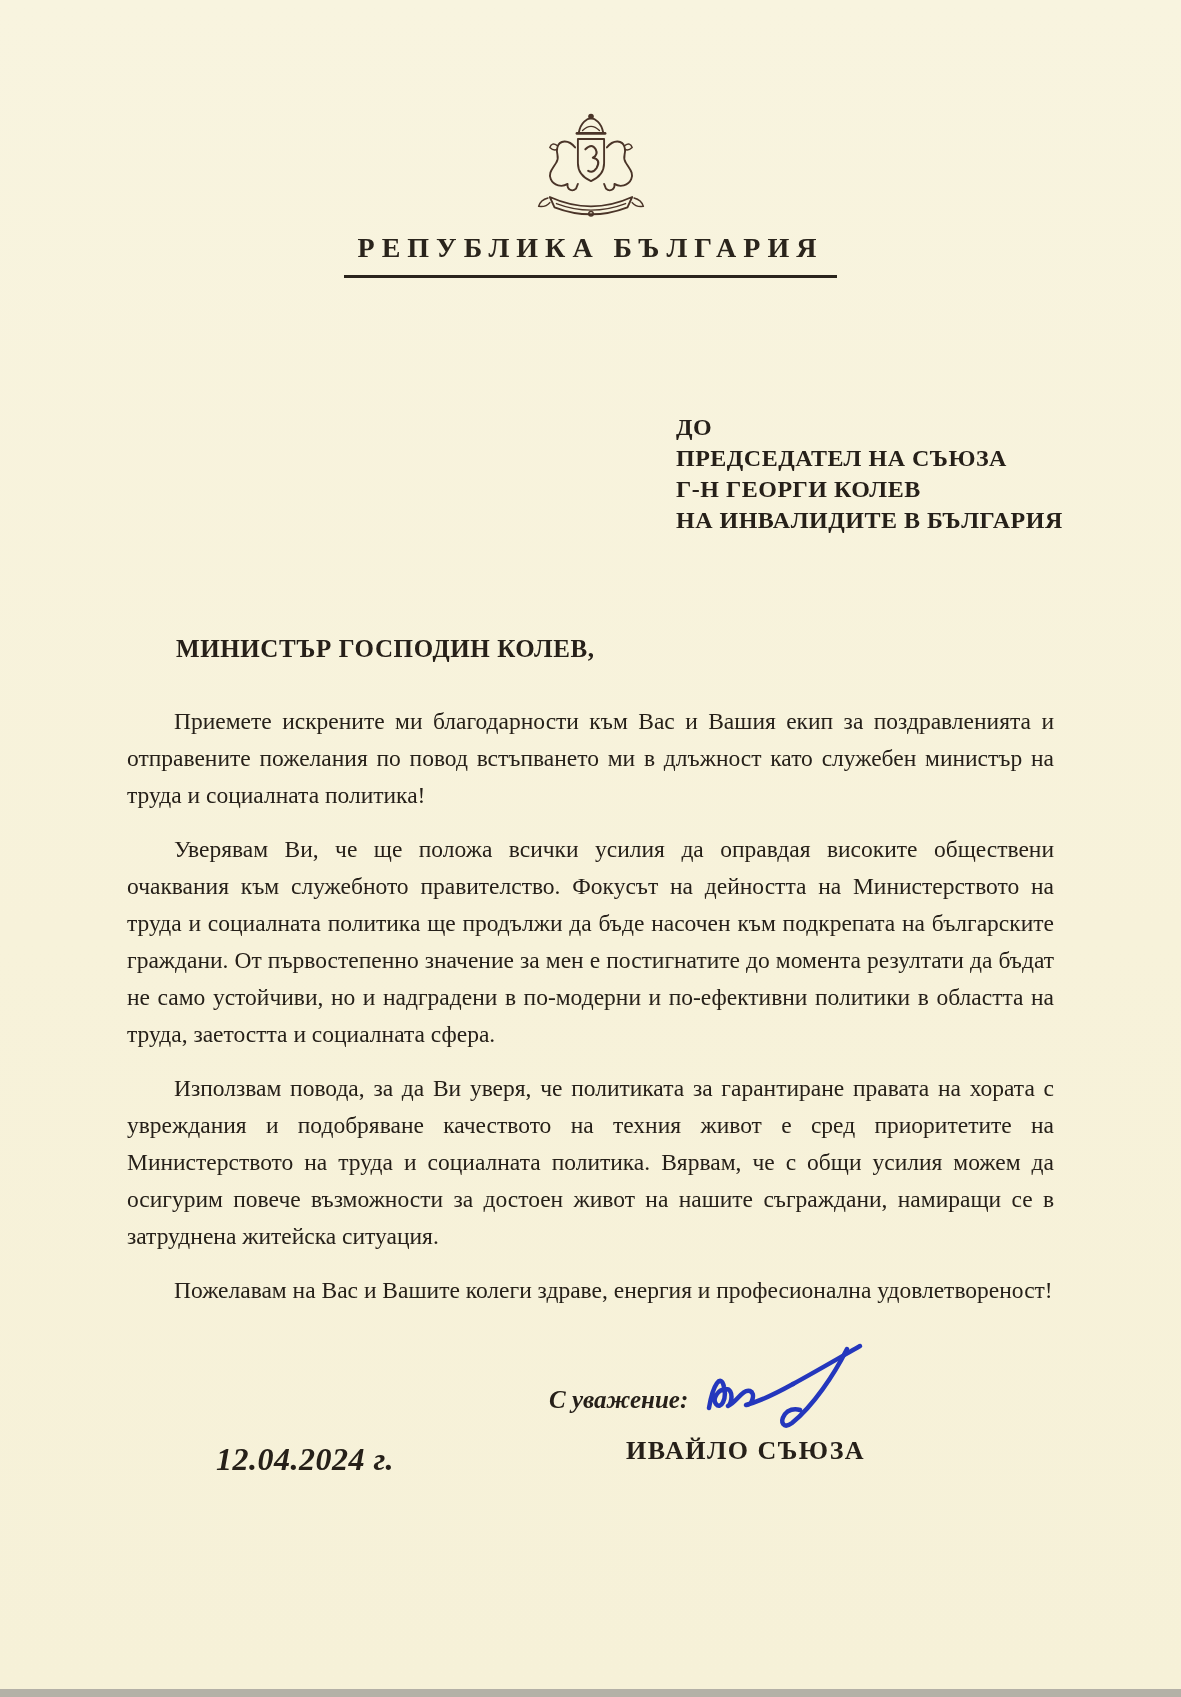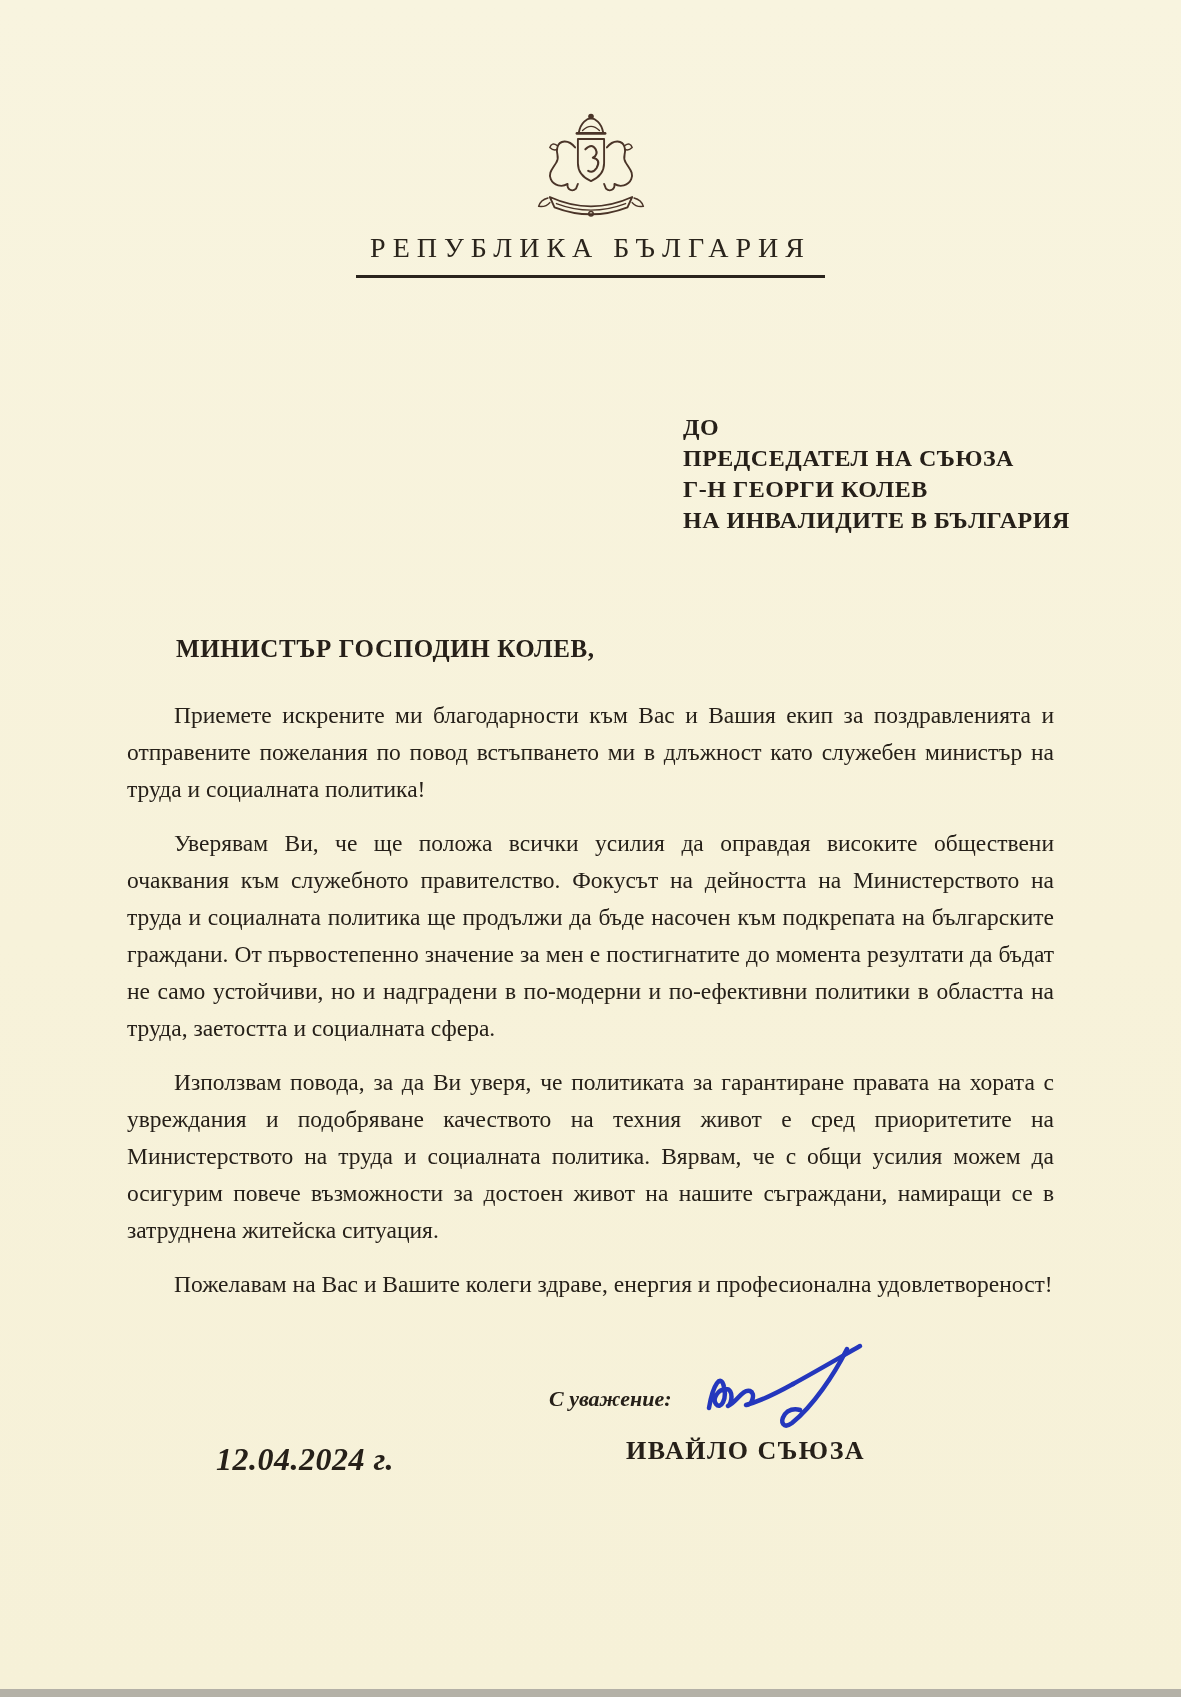--- a/index.html
+++ b/index.html
@@ -21,49 +21,49 @@
   }
   .emblem{
     position:absolute;top:110px;left:50%;transform:translateX(-50%);
     width:132px;height:116px;
   }
   .republic-title-wrap{
     position:absolute;top:232px;left:0;width:100%;text-align:center;
   }
   .republic-title{
     display:inline-block;
-    font-size:28px;font-weight:normal;letter-spacing:7px;
+    font-size:28px;font-weight:bold;letter-spacing:7px;
     padding:0 14px 11px 14px;
     border-bottom:3px solid #2a241c;
     color:#2a241c;
   }
   .ministry-title{
     position:absolute;top:288px;left:0;width:100%;text-align:center;
     font-size:28px;font-weight:bold;letter-spacing:2.5px;
     color:#262019;
   }
   .recipient{
     position:absolute;left:676px;top:412px;
     font-size:24px;font-weight:bold;line-height:31px;
-    letter-spacing:0.5px;color:#262019;margin-left:7px;
+    letter-spacing:0.5px;color:#262019;
   }
   .salutation{
     position:absolute;left:176px;top:635px;
     font-size:25px;font-weight:bold;letter-spacing:0.6px;
     color:#262019;
   }
   .body-text{
     position:absolute;left:127px;top:691px;width:927px;
     font-size:23.5px;line-height:37px;text-align:justify;
     color:#262019;
   }
-  .body-text p{margin:6px 0 17px 0;text-indent:47px;}
+  .body-text p{margin:12px 0 17px 0;text-indent:47px;}
   .closing-label{
     position:absolute;left:549px;top:1386px;
-    font-size:22px;font-weight:bold;font-style:italic;
+    font-size:25px;font-weight:bold;font-style:italic;
     color:#262019;
   }
   .signature{
     position:absolute;left:697px;top:1338px;width:178px;height:108px;
   }
   .signer-name{
     position:absolute;left:626px;top:1436px;
     font-size:26px;font-weight:bold;letter-spacing:1.5px;
     color:#262019;
   }

